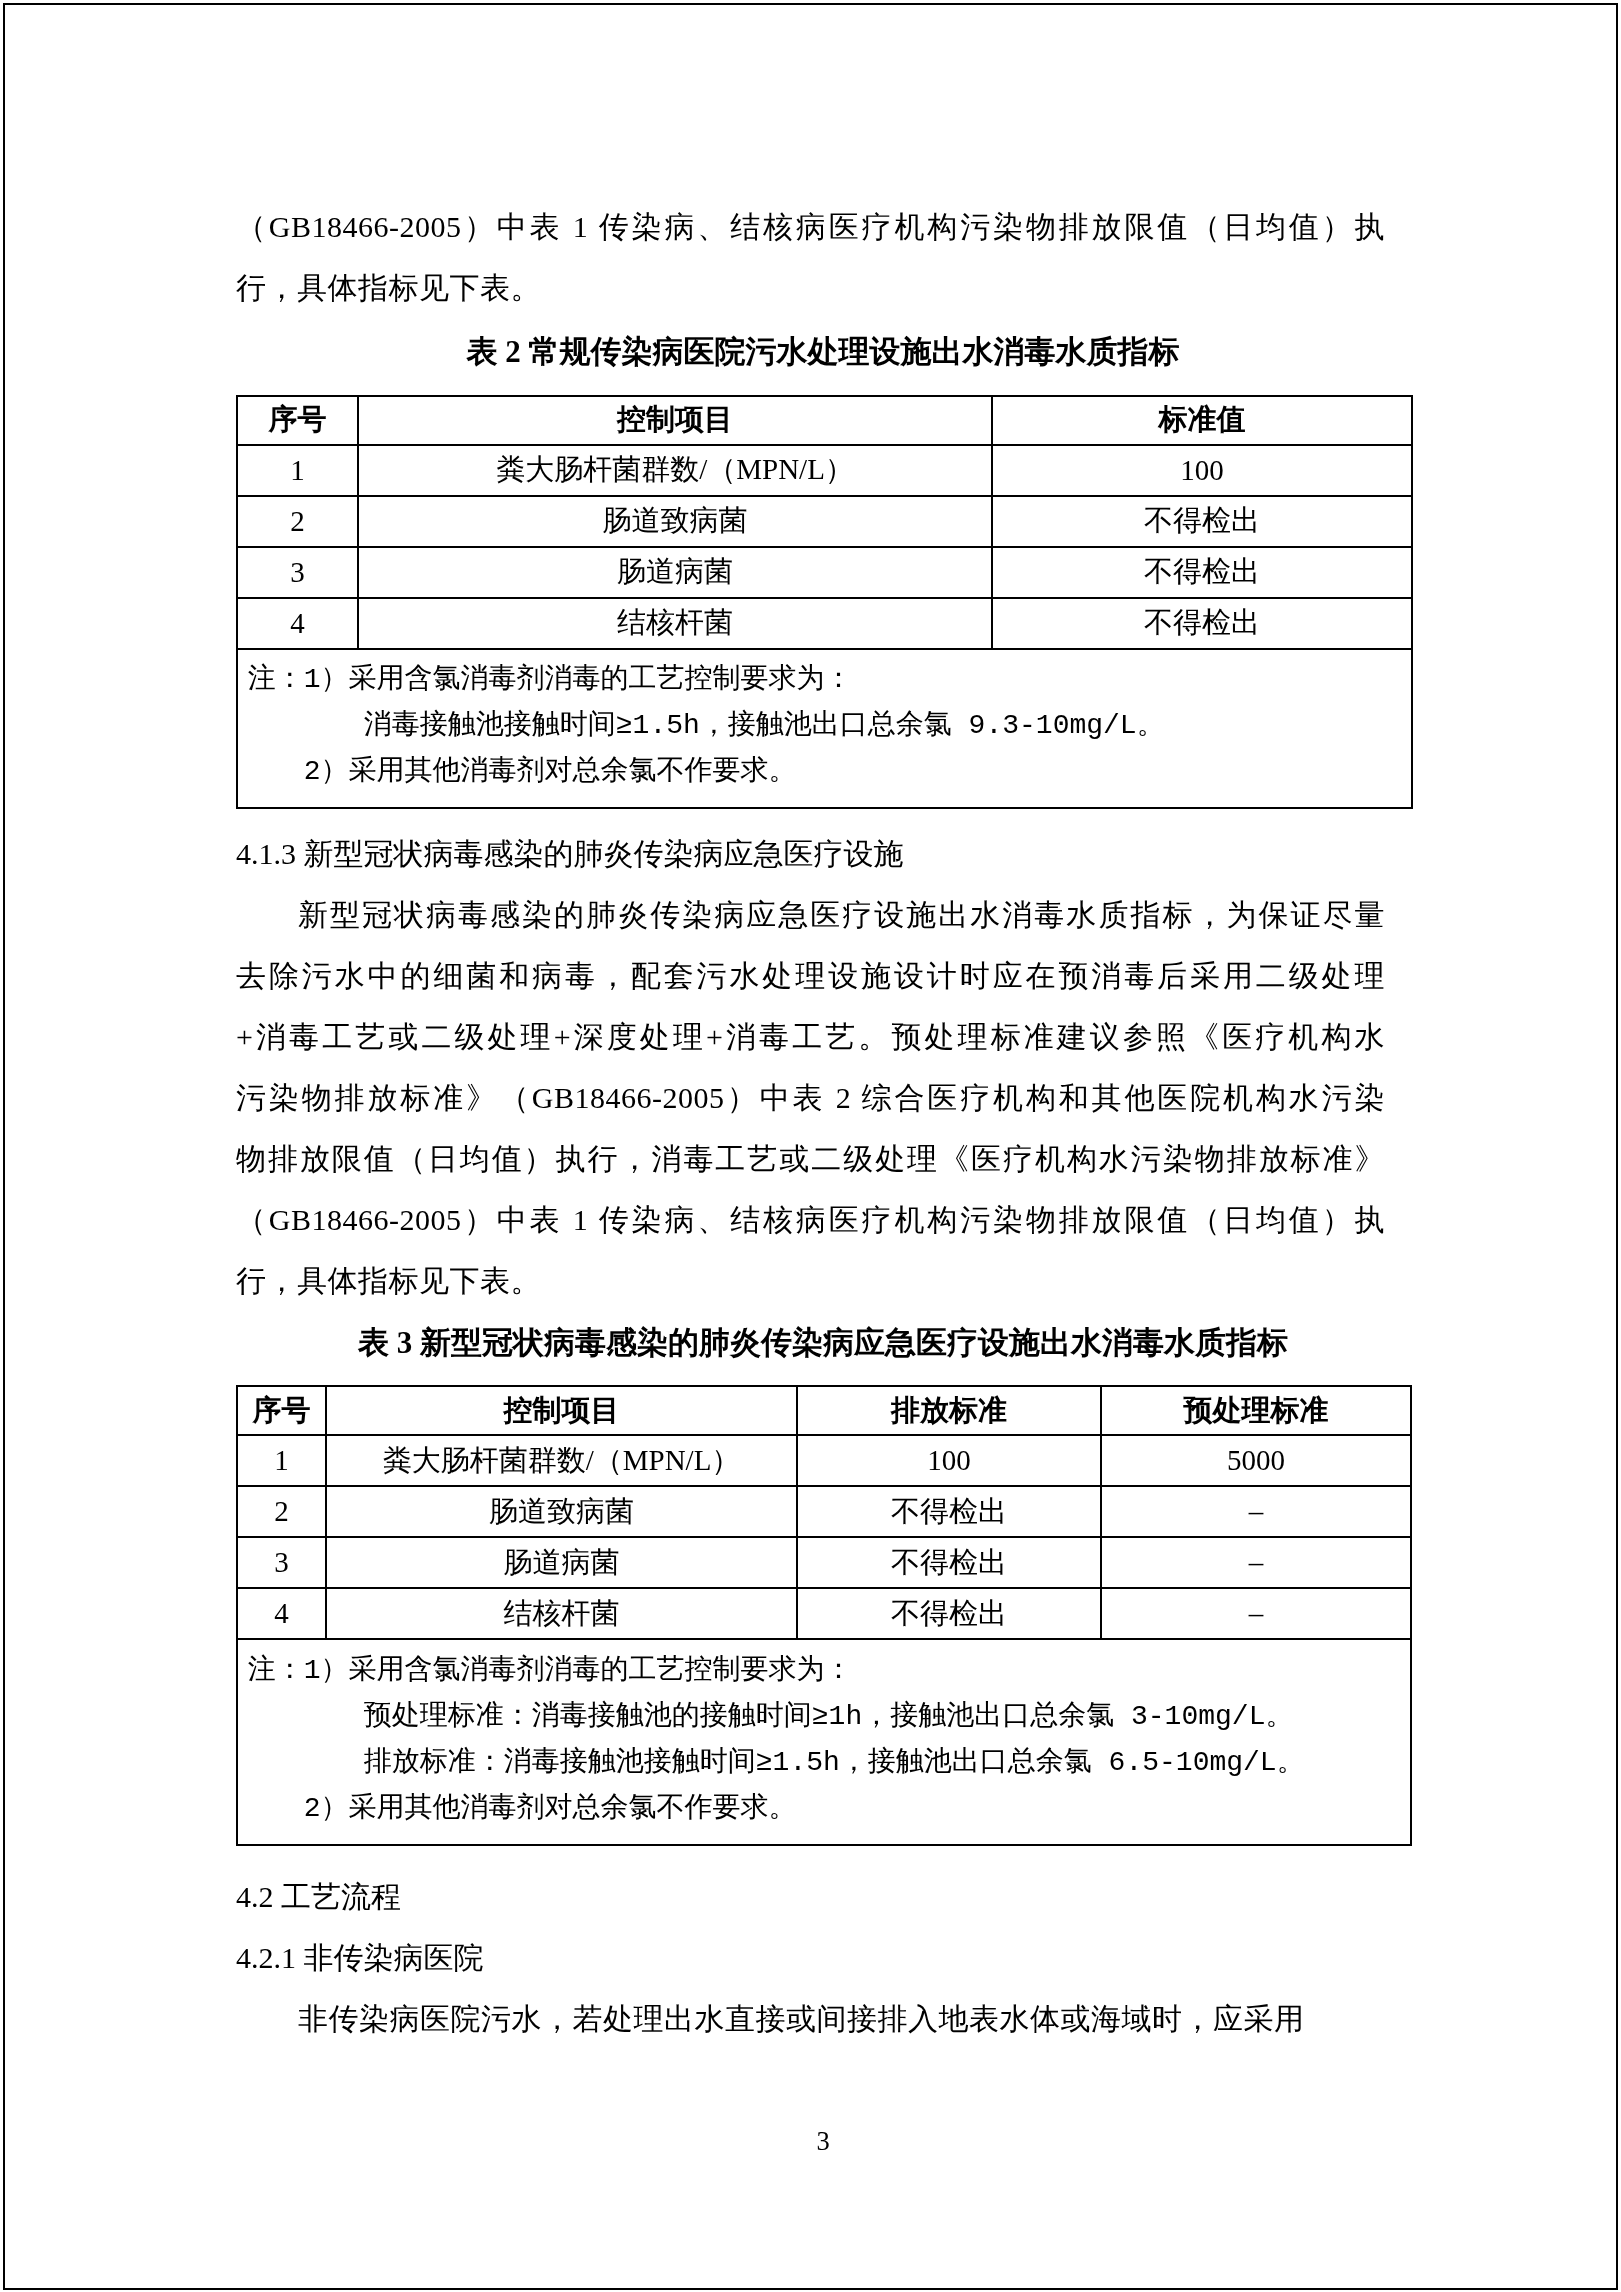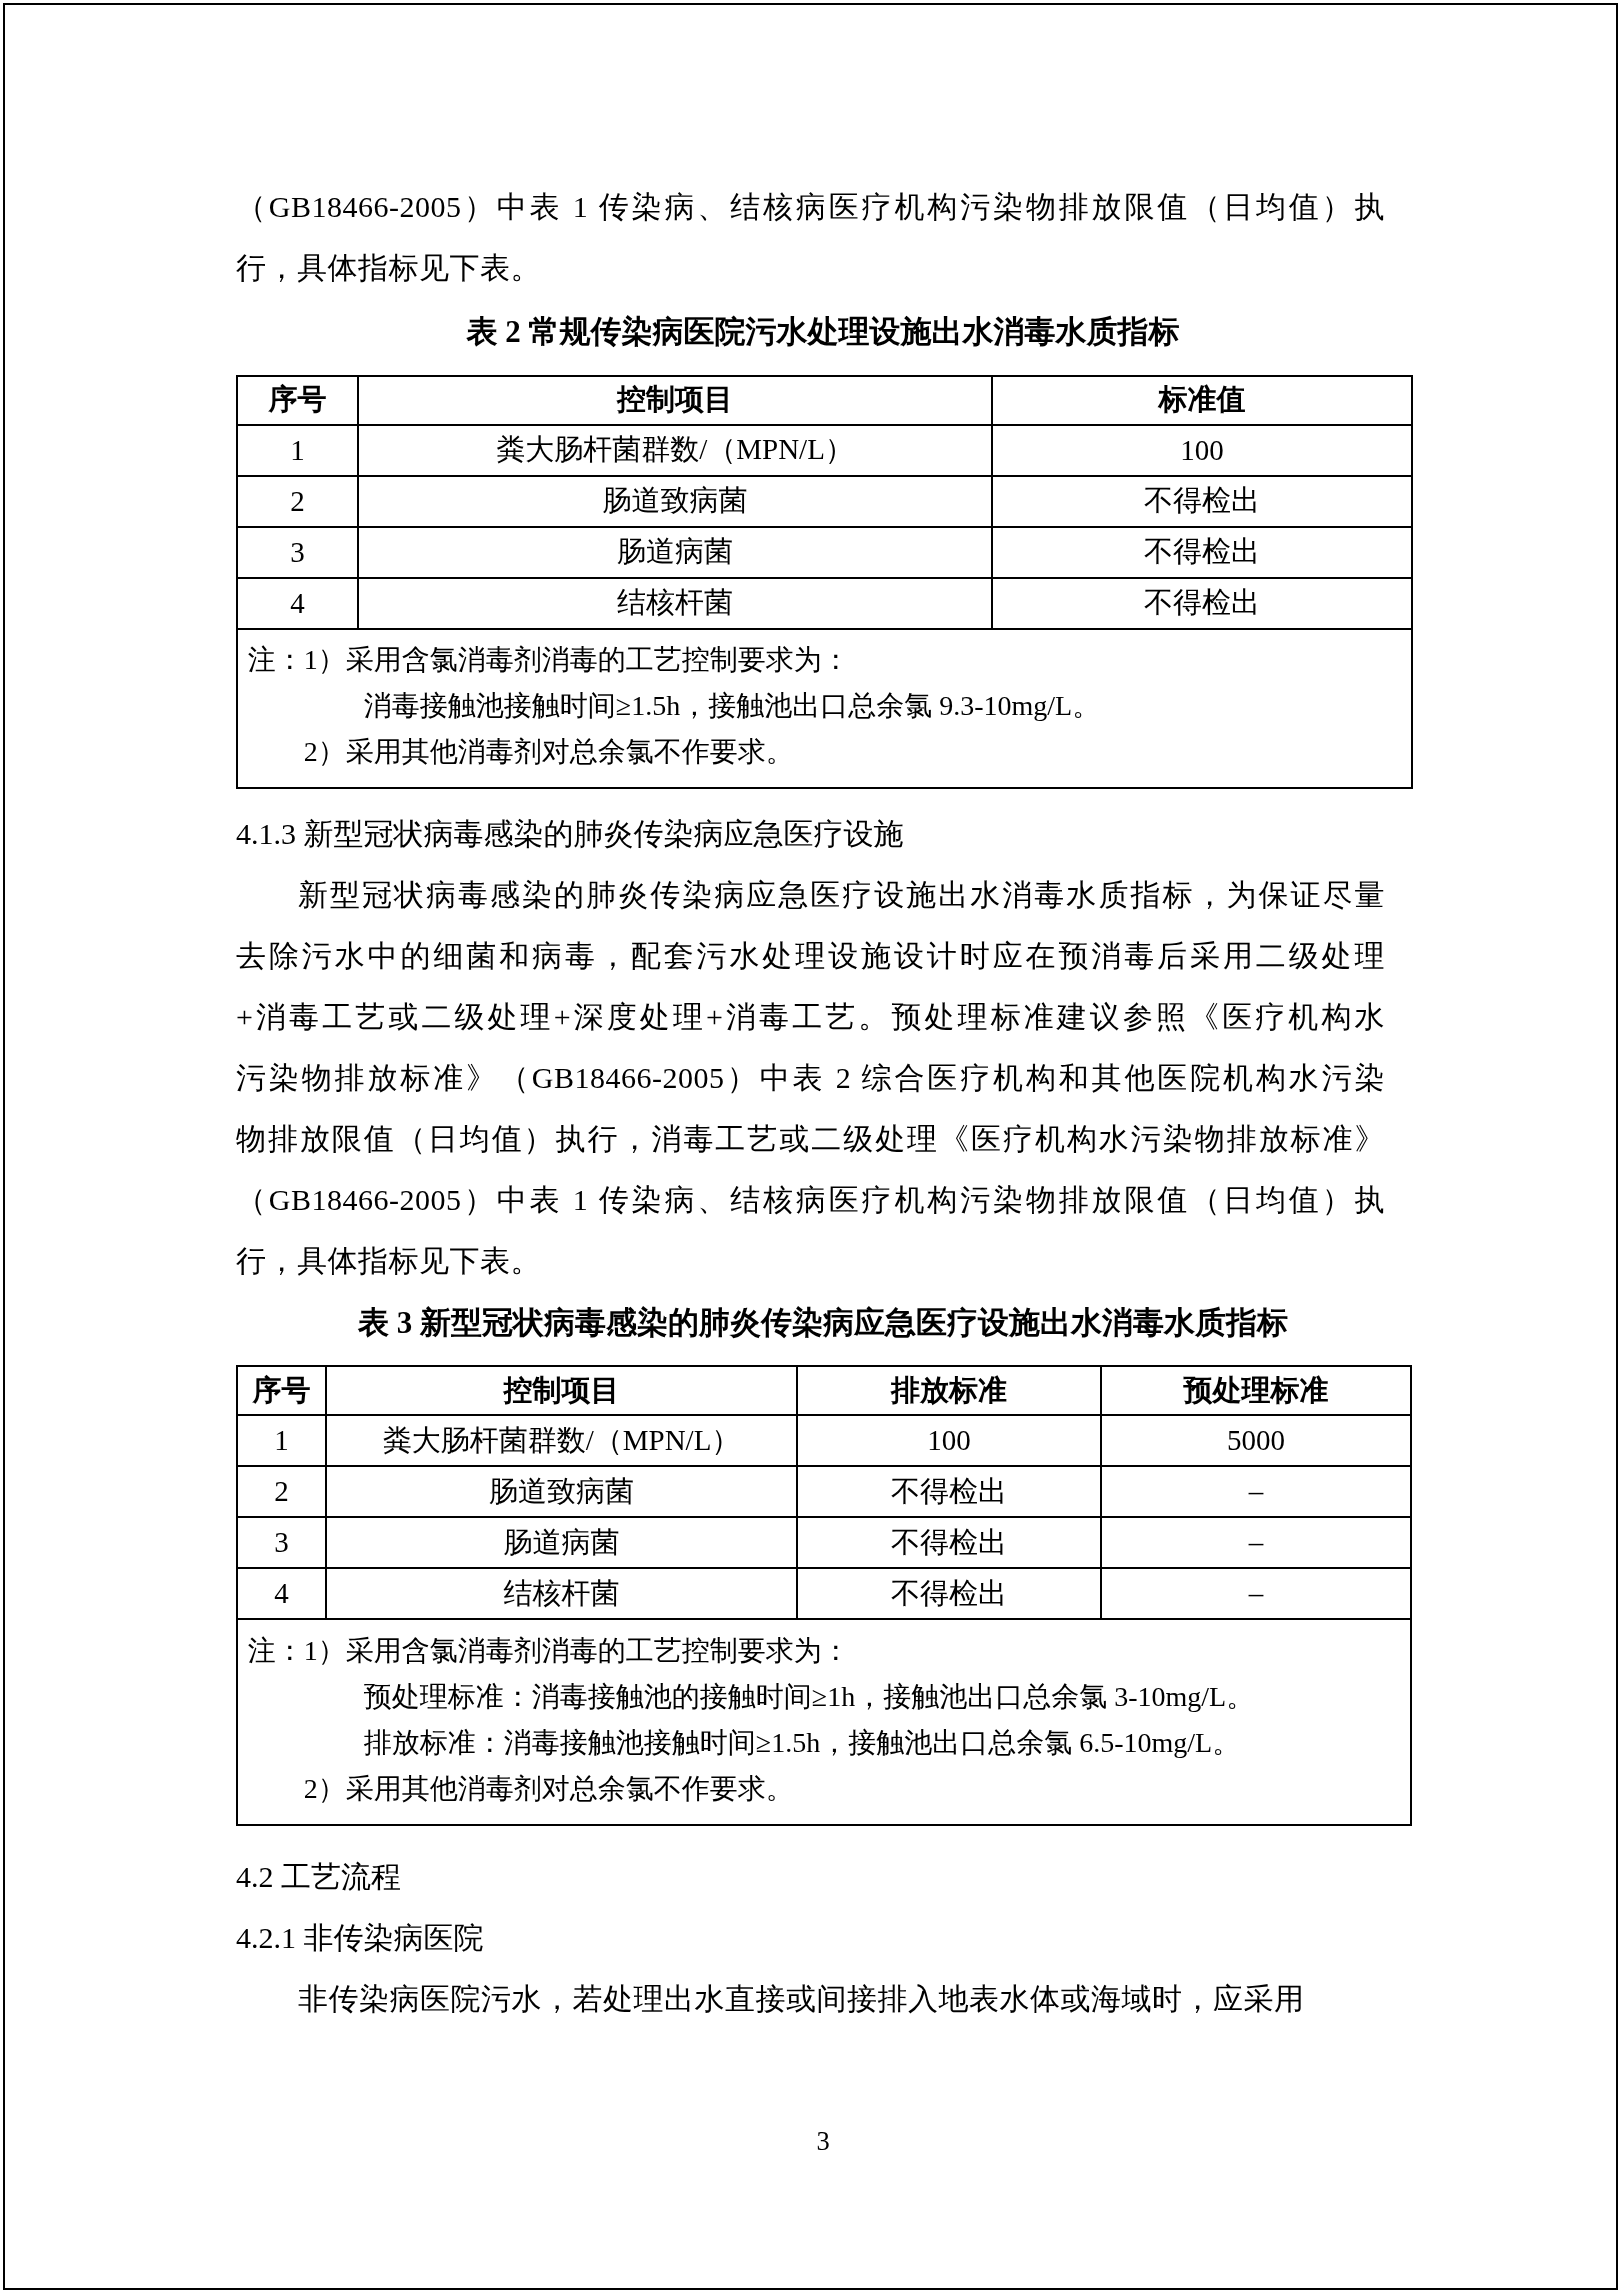--- a/index.html
+++ b/index.html
@@ -12,21 +12,21 @@
     overflow:hidden;
     margin:0 auto;
   }
   .page-frame {
     position:absolute; inset:2.9px;
     border:2.9px solid #000000;
     pointer-events:none;
   }
   .content {
     position:absolute;
-    left:236px; top:176px;
+    left:236px; top:196px;
     width:1174px;
   }
   .bodyline {
     font-size:30px;
     line-height:61px;
     width:1149px;
     letter-spacing:0.5px;
   }
   .jline { text-align:justify; text-align-last:justify; }
   .indent2 { text-indent:62px; }
@@ -68,20 +68,21 @@
   }
   .dtable td.notecell {
     text-align:left;
     height:auto;
     padding:7.8px 5.9px 11.8px 9.8px;
   }
   .noteline {
     font-size:28px;
     line-height:46px;
     white-space:nowrap;
+    font-family:Liberation Mono, monospace;
   }
   .ind1 { padding-left:56px; }
   .ind4 { padding-left:116px; }
   .hsec {
     font-size:30px;
     line-height:61px;
     width:1149px;
   }
   .h413 { margin-top:13.7px; }
   .h42  { margin-top:19.6px; }

